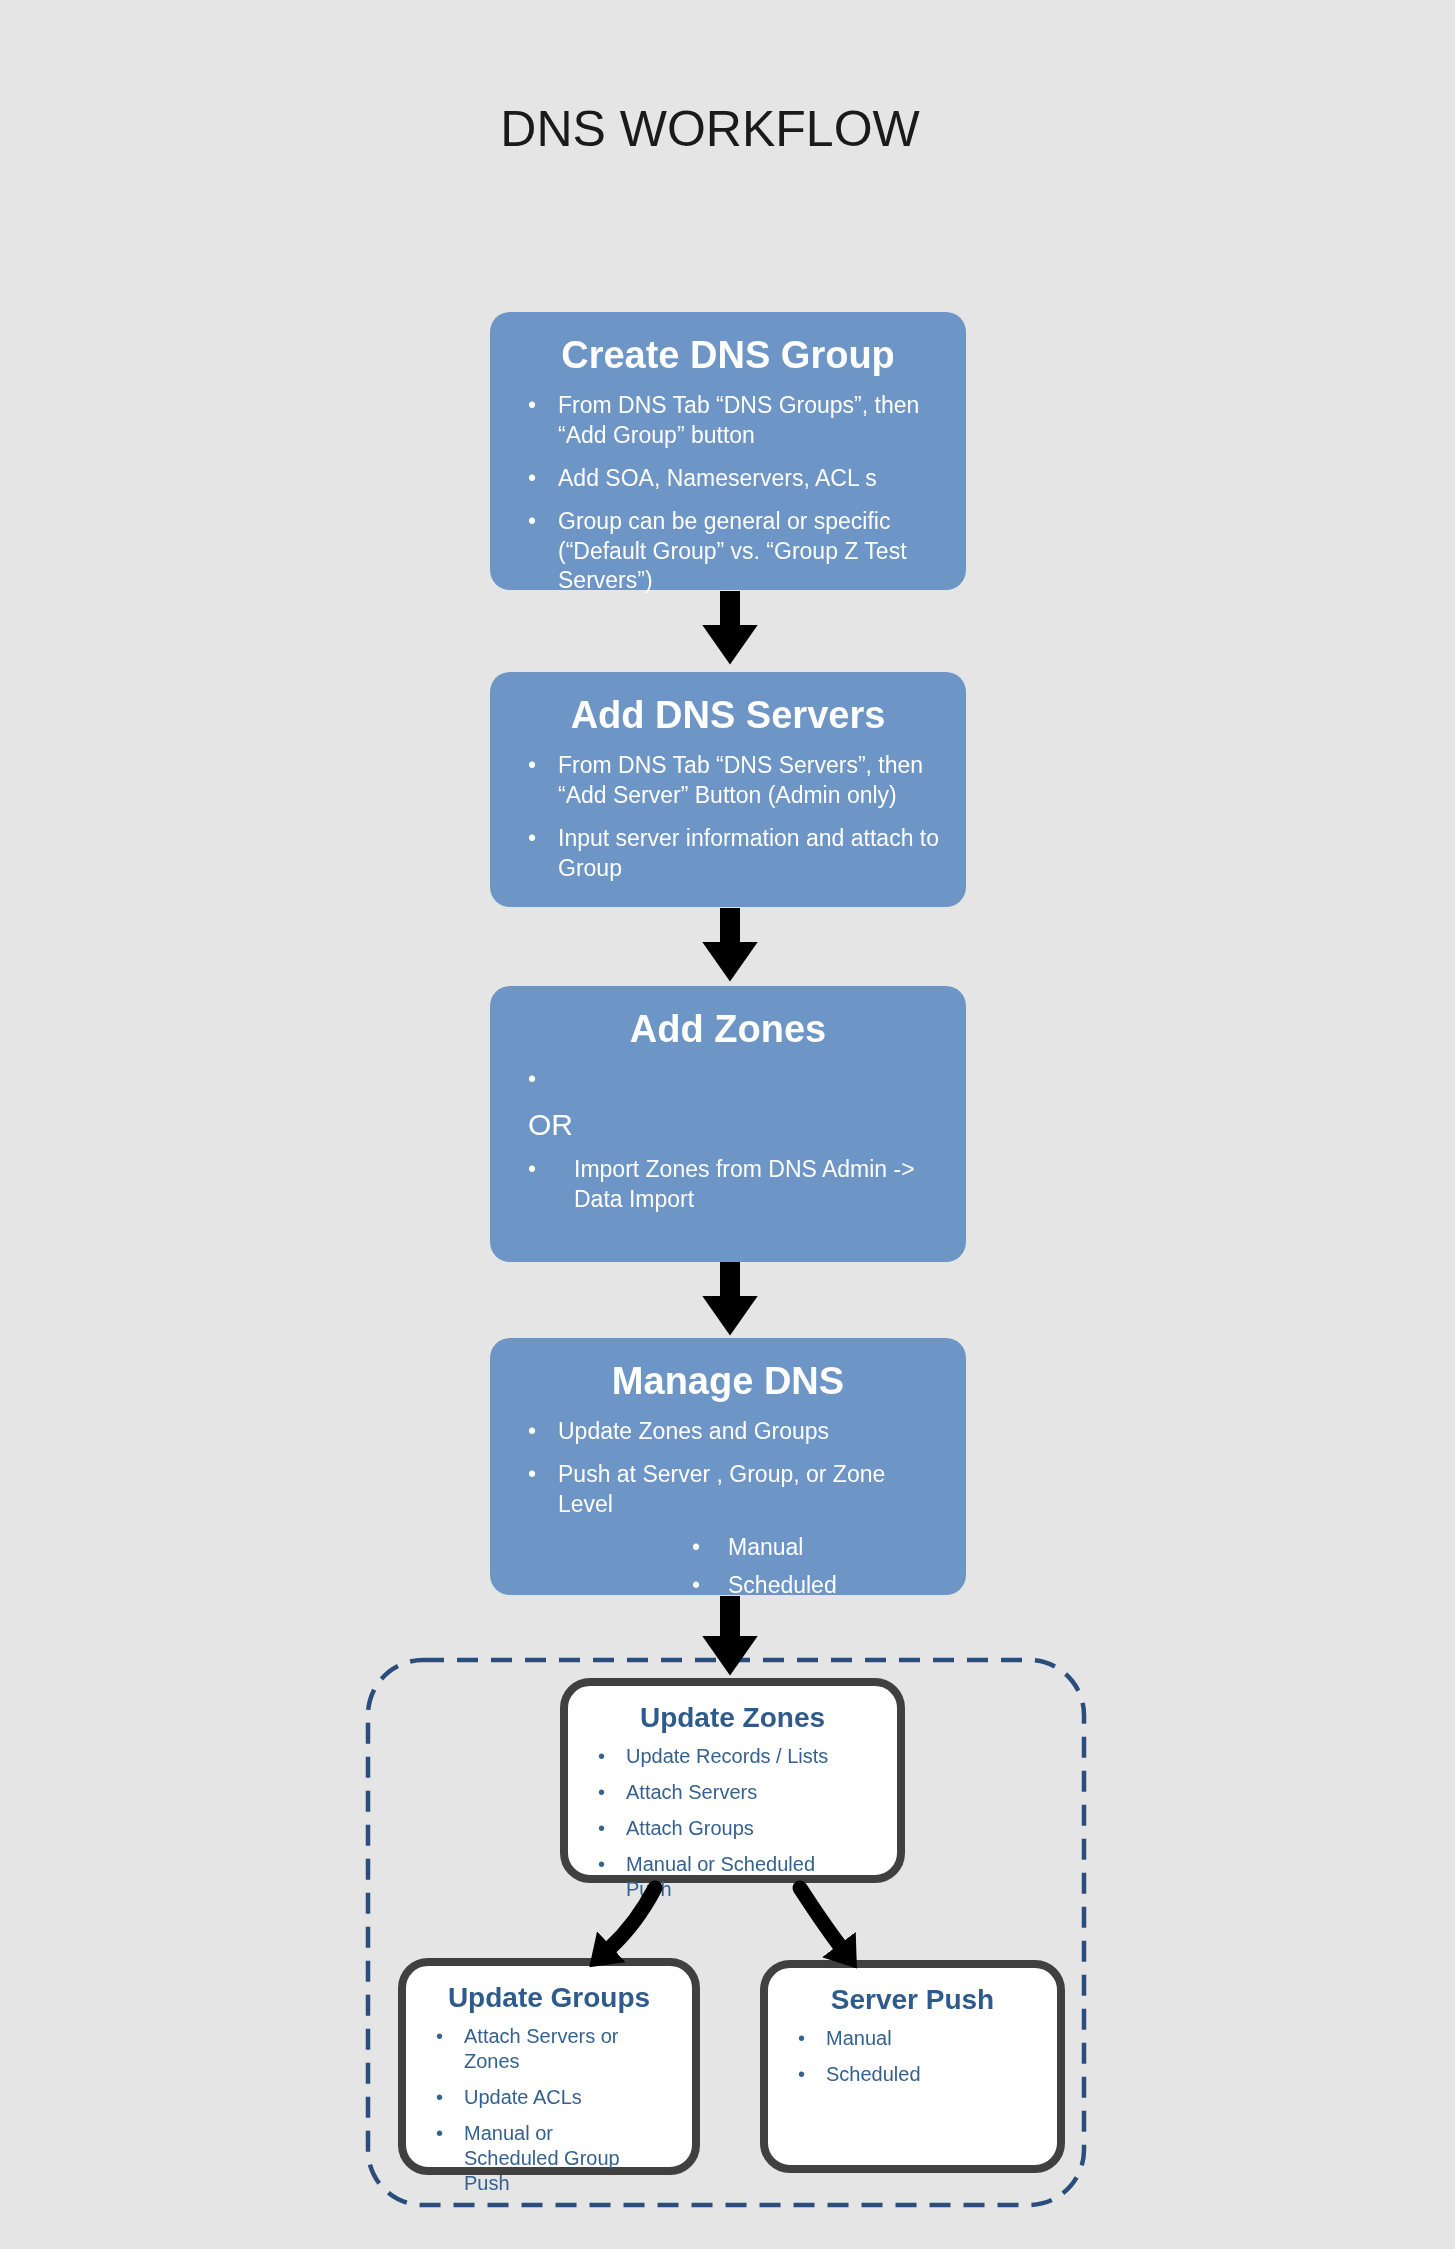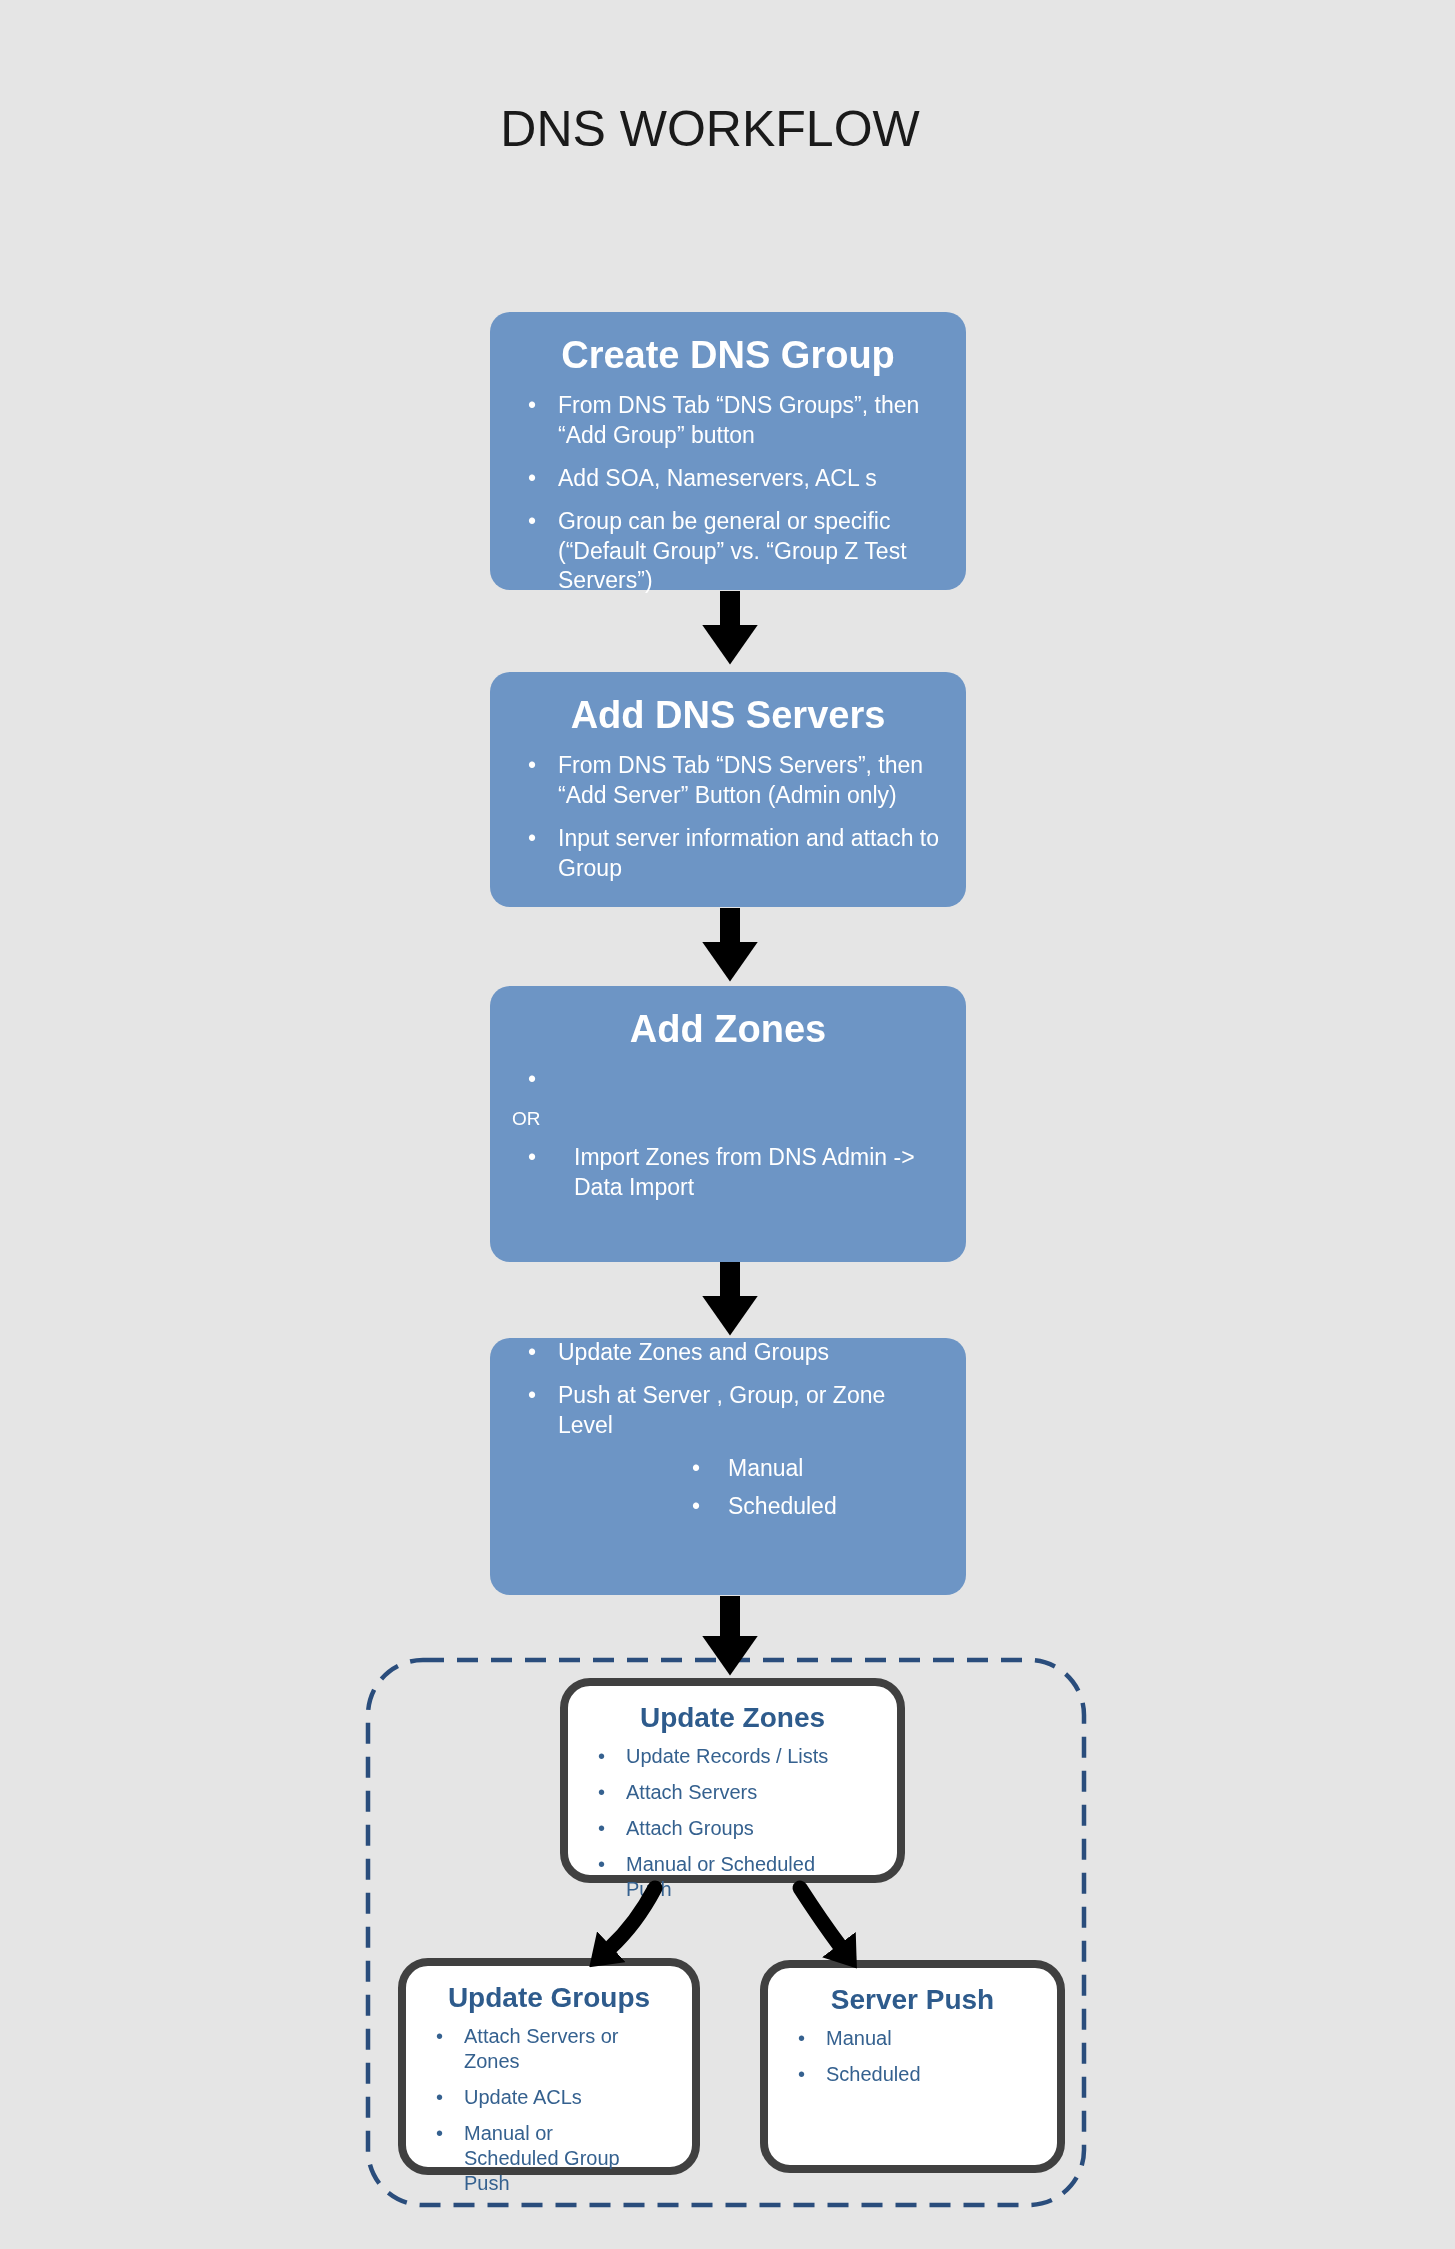--- a/index.html
+++ b/index.html
@@ -23,21 +23,21 @@
     color:#ffffff; box-sizing:border-box;
   }
   .flow-box h2 {
     margin:22px 16px 14px 16px;
     text-align:center; font-size:38px; font-weight:bold; color:#ffffff;
   }
   .flow-box ul { list-style:none; margin:0; padding:0 24px 0 38px; }
   .flow-box li { display:flex; font-size:23px; line-height:1.3; margin-bottom:13px; }
   .flow-box li .b { flex:none; width:30px; }
   .flow-box.wide-tab li .b { width:46px; }
-  .or-label { font-size:19px; margin:2px 0 13px 22px; }
+  .or-label { font-size:30px; margin:2px 0 13px 38px; }
   .sub-list { padding-left:202px !important; }
   .sub-list li { margin-bottom:8px; }
   .sub-list li .b { width:36px; }
   
   .detail-box {
     position:absolute; background:#ffffff;
     border:8px solid #404040; border-radius:30px;
     box-sizing:border-box; color:#35618F;
   }
   .detail-box h3 {
@@ -99,20 +99,21 @@
     <div class="or-label">OR</div>
     <ul>
       <li>
           <span class="b">•</span>
           <span>Import Zones from DNS Admin -&gt; Data Import</span>
         </li>
     </ul>
   </div>
 
   <div class="flow-box" style="top:1338px; height:257px;">
+    <h2>Manage DNS</h2>
     <ul>
       <li>
           <span class="b">•</span>
           <span>Update Zones and Groups</span>
         </li>
       <li>
           <span class="b">•</span>
           <span>Push at Server , Group, or Zone Level</span>
         </li>
     </ul>

